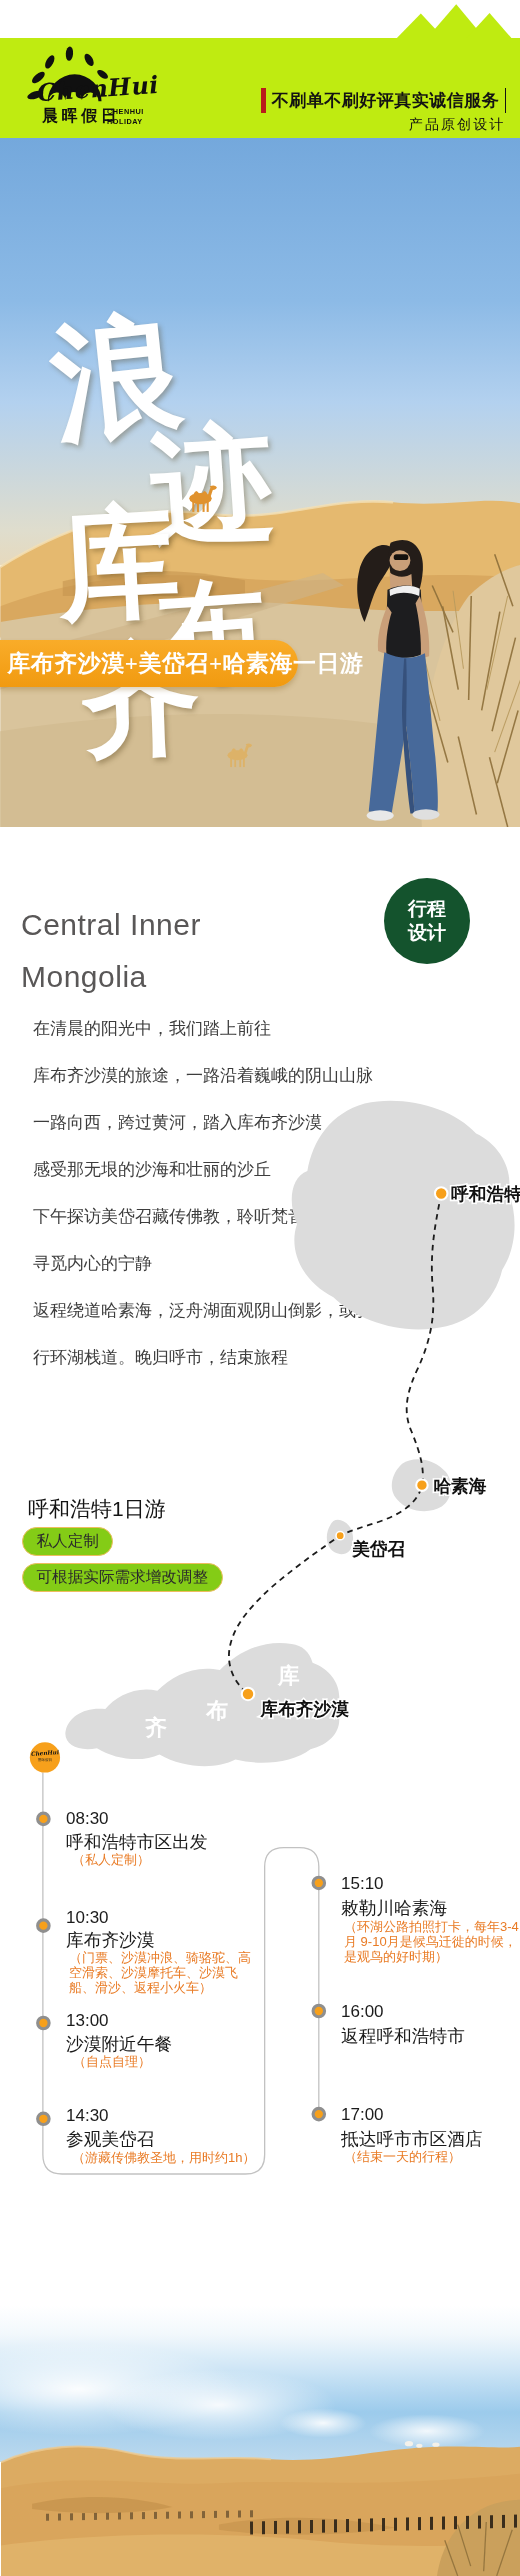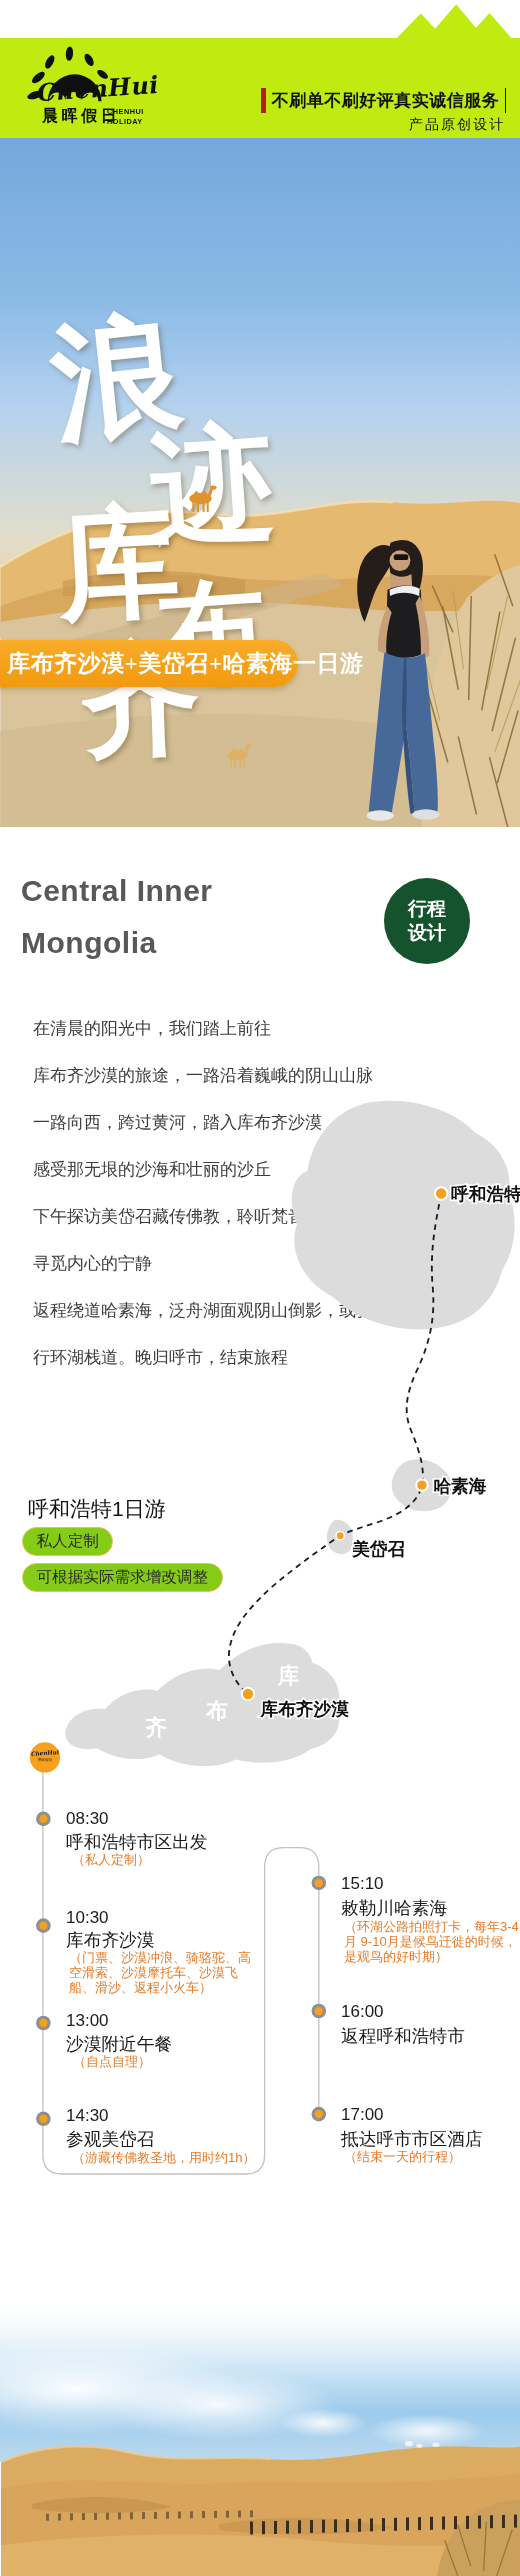--- a/index.html
+++ b/index.html
@@ -33,21 +33,21 @@
   .c4{left:156px;top:438px;font-size:110px;transform:rotate(-4deg);}
   .c5{left:79px;top:501px;font-size:121px;transform:rotate(-2deg);}
   .camel1{left:180px;top:339px;width:41px;height:36px;color:#e0922e;}
   .camel2{left:219px;top:598px;width:37px;height:32px;color:#e8a93e;opacity:.5;}
   .hero-banner{left:0;top:502px;width:298px;height:47px;background:linear-gradient(180deg,#f9ac29,#f19a10);
      border-radius:0 24px 24px 0;box-shadow:0 3.1px 5.2px rgba(120,80,0,.25);font-family:Liberation Serif, serif;}
   .hero-banner span{position:absolute;left:7.3px;top:0;line-height:47px;font-size:23px;font-weight:bold;
      color:#ffffff;letter-spacing:0.5px;white-space:nowrap;}
 
   
-  .sec-title{left:21px;top:865px;font-size:30px;font-weight:700;color:#595757;line-height:52px;letter-spacing:0.5px;}
+  .sec-title{left:21px;top:899px;font-size:30px;font-weight:400;color:#595757;line-height:52px;letter-spacing:0.5px;}
   .badge{left:384px;top:878px;width:86px;height:86px;border-radius:50%;background:#14532d;
      text-align:center;color:#fff;font-weight:bold;font-size:19px;line-height:24px;padding-top:0;}
   .badge-inner{margin-top:19px;}
   .paras{left:33px;top:1005px;width:344px;font-size:17px;color:#3d3d3d;}
   .paras div{height:47px;line-height:47px;white-space:nowrap;}
 
   
   .map-svg{left:0;top:1093px;width:521px;height:677px;}
   .map-label{font-size:34px;font-weight:bold;fill:#111;paint-order:stroke;stroke:#ffffff;stroke-width:6px;}
   .region-char{font-size:42px;fill:#ffffff;font-weight:bold;}

